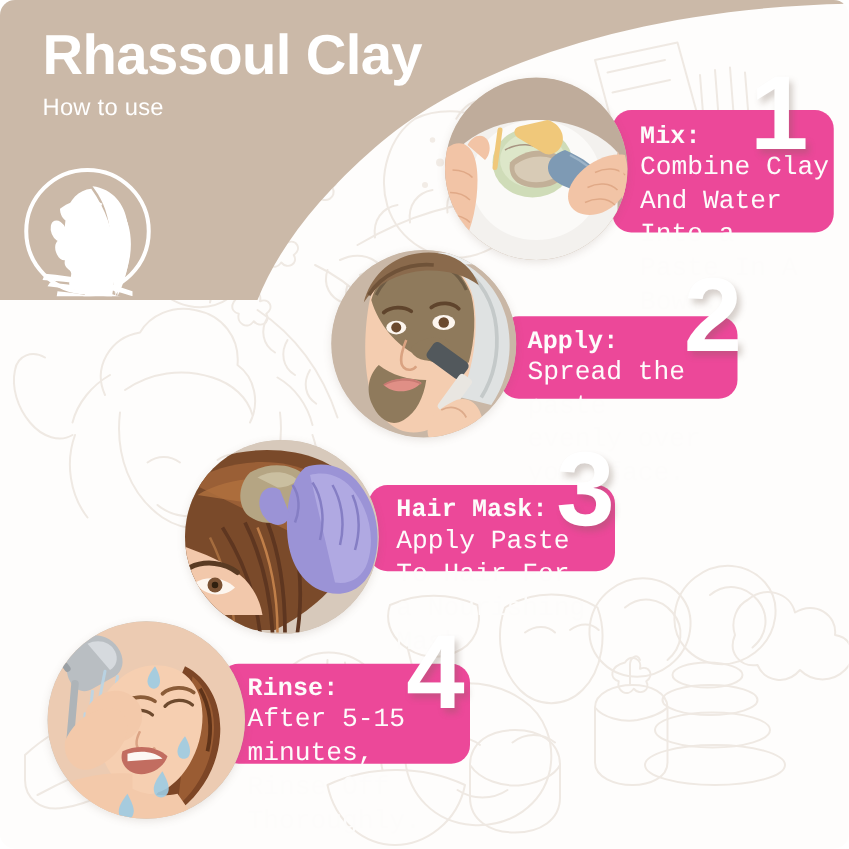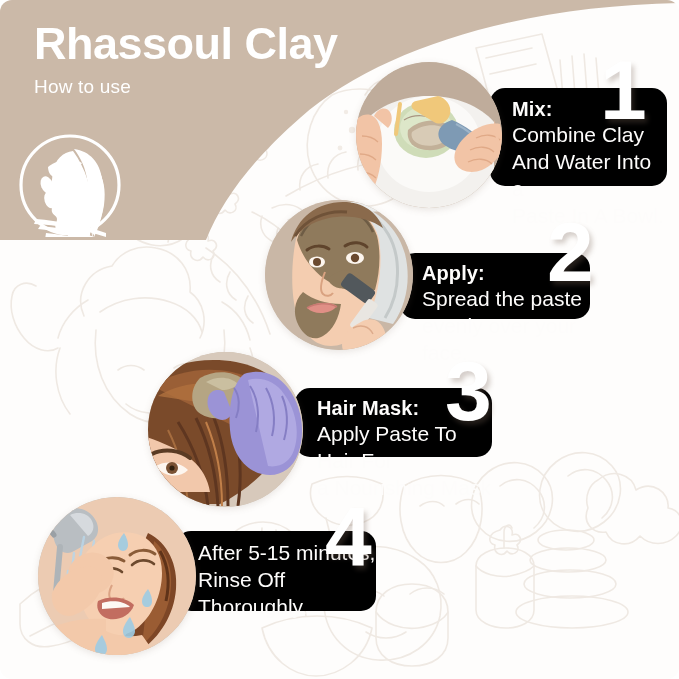--- a/index.html
+++ b/index.html
@@ -76,24 +76,25 @@
     position: absolute;
     left: 18px; top: 133px;
     width: 104px; height: 104px;
   }
   .logo svg { display:block; }
 
   
   .step { position: absolute; }
   .step-box {
     position: absolute;
-    background: #000000;
+    background: #ec4899;
     border-radius: 15px;
     box-sizing: border-box;
     color: #ffffff;
+    font-family: Liberation Mono, monospace;
   }
   .step-heading {
     font-size: 20px;
     font-weight: bold;
     letter-spacing: 0.1px;
     line-height: 1.15;
     margin: 0 0 1px 0;
     color: #fdfcfb;
   }
   .step-body {
@@ -411,20 +412,21 @@
         <path d="M86 36 c6 8 6 20 2 30" fill="none" stroke="#857ec4" stroke-width="2"></path>
         <path d="M102 34 c8 12 10 30 6 46" fill="none" stroke="#857ec4" stroke-width="2"></path>
         <path d="M118 36 c8 14 10 32 6 48" fill="none" stroke="#857ec4" stroke-width="2"></path>
         <path d="M134 44 c6 14 6 30 2 44" fill="none" stroke="#857ec4" stroke-width="2"></path>
       </svg>
     </div>
   </div>
 
   <div class="step" id="step4">
     <div class="step-box">
+      <div class="step-heading">Rinse:</div>
       <div class="step-body">After 5-15 minutes,
 Rinse Off Thoroughly.</div>
     </div>
     <div class="step-num">4</div>
     <div class="step-photo">
       <svg viewBox="0 0 158 158" xmlns="http://www.w3.org/2000/svg">
         <circle cx="79" cy="79" r="79" fill="#eccbb2"></circle>
 
         <path d="M26 14 c12 -6 26 -2 32 10 c4 8 2 16 -4 20 l-18 10 c-6 4 -14 2 -18 -6 c-6 -12 -2 -28 8 -34 z" fill="#b9bec2"></path>
         <path d="M32 18 c8 -4 18 -2 22 6 c3 6 1 12 -4 15" fill="#d6dade"></path>

